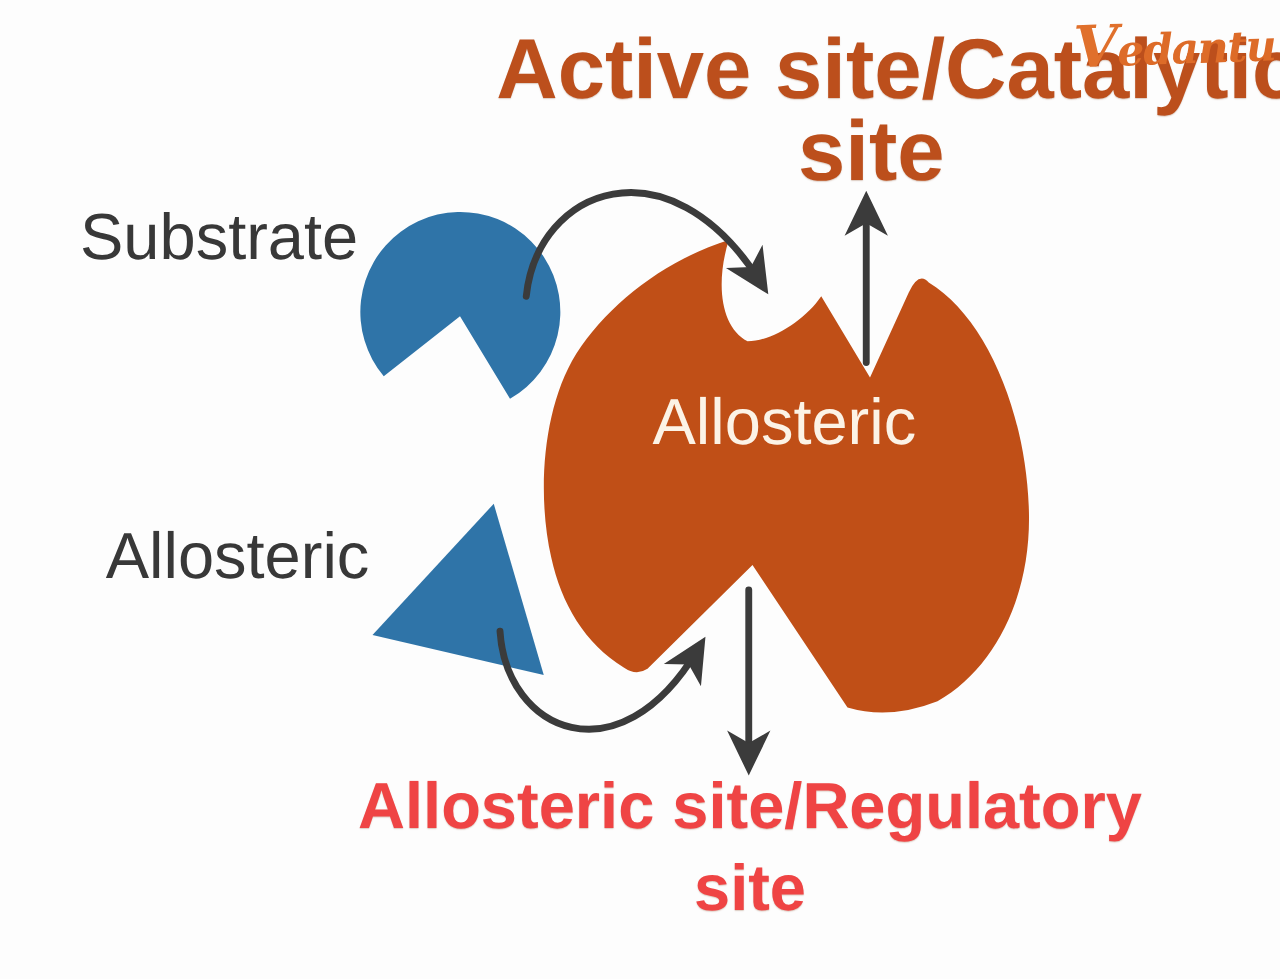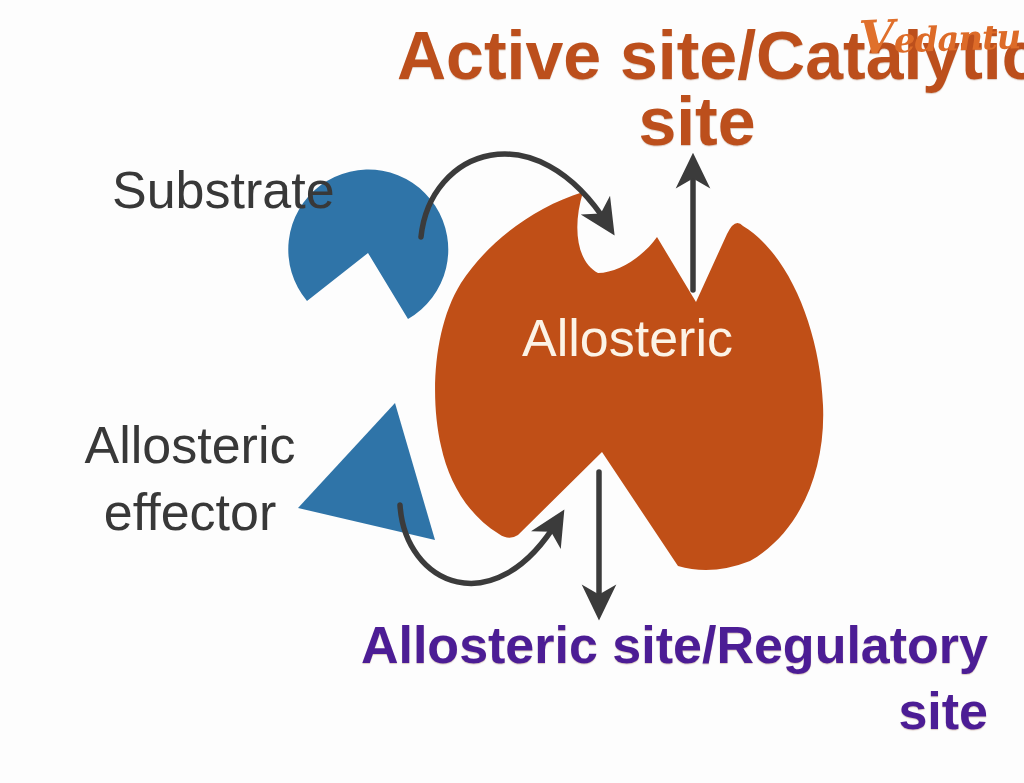--- a/index.html
+++ b/index.html
@@ -25,32 +25,31 @@
     left: 397px; top: 22px; width: 600px;
     text-align: center;
     font-size: 68px; font-weight: bold;
     line-height: 66px;
     color: #bc4f1c;
     text-shadow: 0 1px 1px rgba(120,50,10,0.25);
   }
 
   .title-bottom {
     left: 212px; top: 612px; width: 776px;
-    text-align: right;
+    text-align: center;
     font-size: 52px; font-weight: bold;
     line-height: 66px;
-    color: #4c1d95;
+    color: #ef4444;
     text-shadow: 0 1px 1px rgba(120,50,10,0.25);
   }
 
   .label-substrate {
     left: 64px; top: 160px;
     font-size: 52px;
     color: #383838;
-    margin-left: 48px;
   }
 
   .label-effector {
     left: 40px; top: 412px; width: 300px;
     text-align: center;
     font-size: 52px;
     line-height: 67px;
     color: #383838;
   }
 
@@ -122,21 +121,20 @@
 
   <div class="txt title-top">
     <div>Active site/Catalytic</div>
     <div>site</div>
   </div>
 
   <div class="txt label-substrate">Substrate</div>
 
   <div class="txt label-effector">
     <div>Allosteric</div>
-    <div>effector</div>
   </div>
 
   <div class="txt label-enzyme">
     <div>Allosteric</div>
   </div>
 
   <div class="txt title-bottom">
     <div>Allosteric site/Regulatory</div>
     <div>site</div>
   </div>

